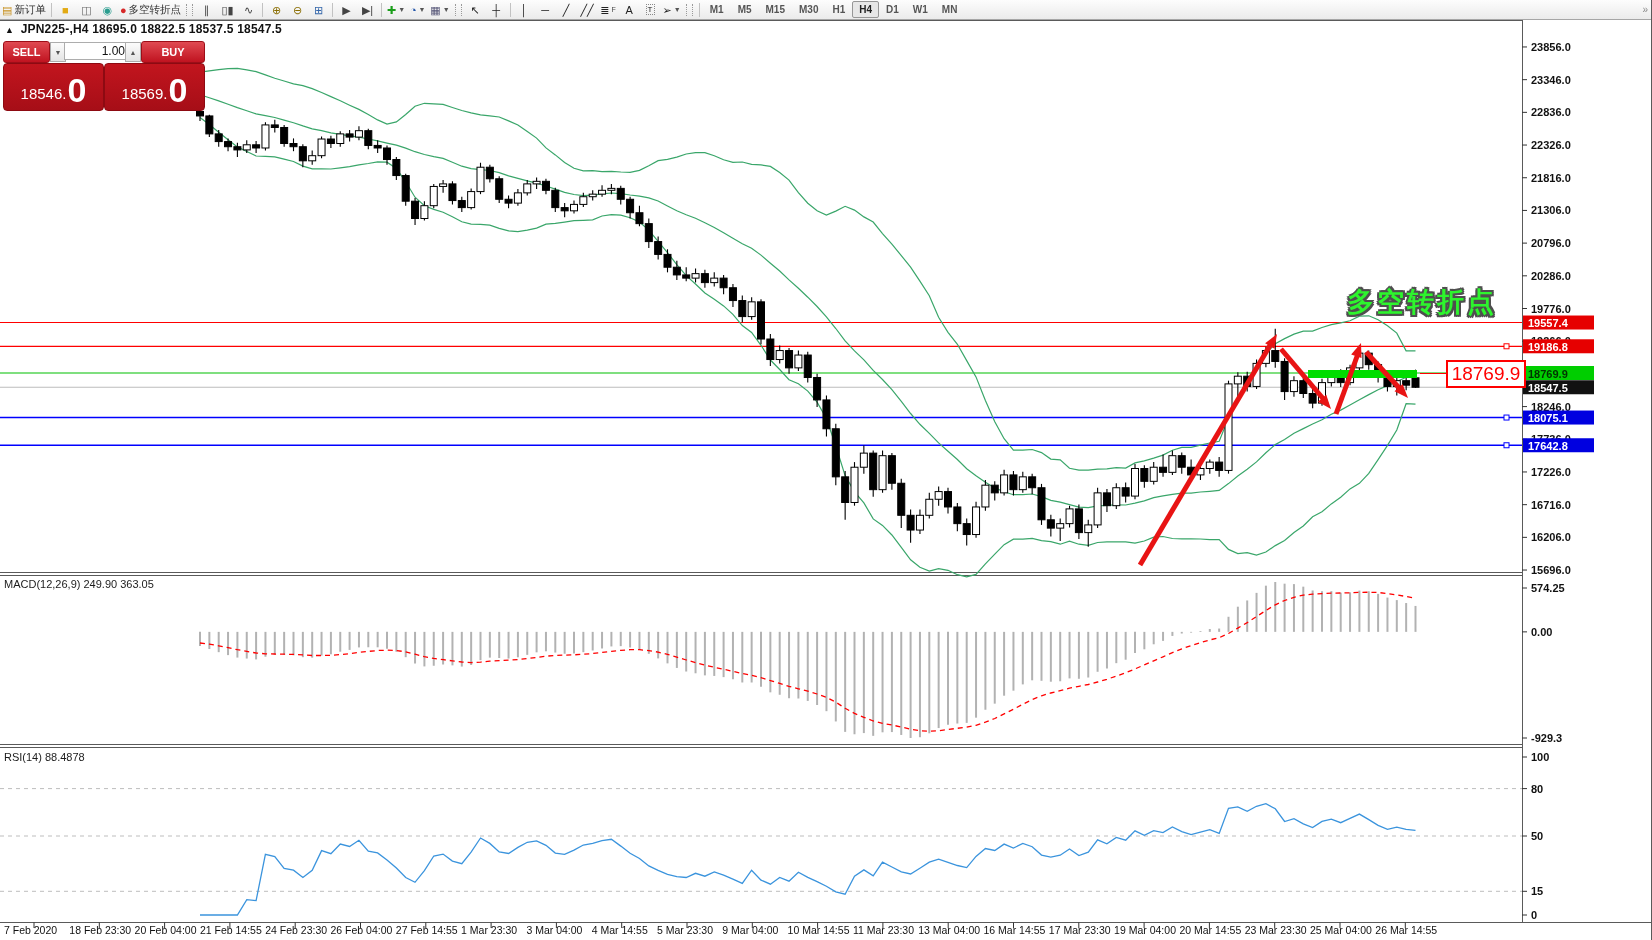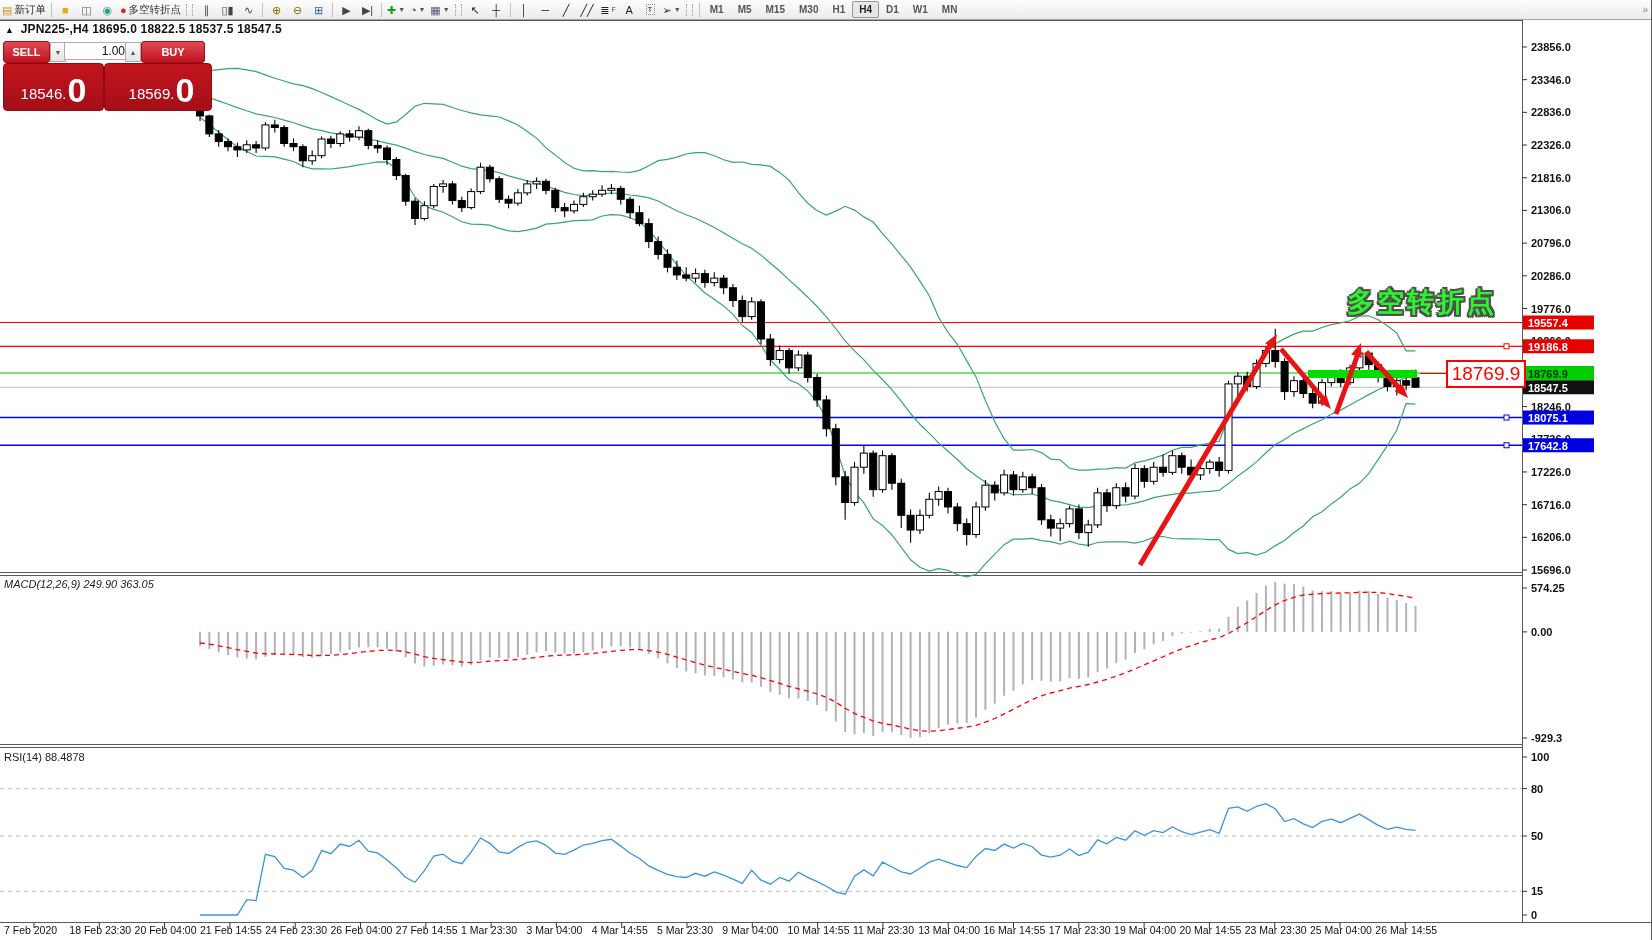--- a/index.html
+++ b/index.html
@@ -27,21 +27,21 @@
     display:flex;align-items:center;justify-content:center;background:linear-gradient(#e04a52,#c01320);border:1px solid #9d0e18;}
   #oct-sell{left:1px;width:45px;}
   #oct-buy{left:139px;width:62px;}
   .oct-spin{position:absolute;top:2px;width:14px;height:18px;background:linear-gradient(#fcfcfc,#e4e4e4);
     border:1px solid #adadad;color:#555;font-size:7px;display:flex;align-items:center;justify-content:center;}
   #oct-vol{position:absolute;left:62px;top:2px;width:60px;height:16px;border:1px solid #adadad;background:#fff;
     font-size:12px;text-align:right;padding-right:4px;line-height:16px;color:#111;}
   .oct-price{position:absolute;top:23px;width:99px;height:43px;border-radius:4px;color:#fff;
     background:linear-gradient(#c2151e,#a60e17);border:1px solid #8d0a12;display:flex;align-items:flex-end;justify-content:center;padding-bottom:3px;}
   #oct-price-sell{left:1px;}
-  #oct-price-buy{left:102px;padding-left:7px;}
+  #oct-price-buy{left:102px;}
   .oct-price .small{font-size:15px;font-weight:normal;line-height:26px;}
   .oct-price .big{font-size:34px;font-weight:bold;line-height:34px;margin-left:1px;}
   
   .ind-label{position:absolute;font-size:11px;color:#1c1c1c;}
   
   #cn-note{position:absolute;left:1347px;top:284px;font-size:27px;font-weight:bold;letter-spacing:3px;color:#2df52d;
     text-shadow:2px 0 0 #4f4f4f,-2px 0 0 #4f4f4f,0 2px 0 #4f4f4f,0 -2px 0 #4f4f4f,2px 2px 0 #4f4f4f,-2px 2px 0 #4f4f4f,2px -2px 0 #4f4f4f;}
   #callout{position:absolute;left:1446px;top:360px;width:76px;height:24px;border:2px solid #ff0000;background:#fff;
     color:#f00;font-size:19px;display:flex;align-items:center;justify-content:center;}
   #callout-line{position:absolute;left:1420px;top:373px;width:26px;height:0;border-top:1px solid #f00;}
@@ -729,20 +729,20 @@
     <div id="oct-price-sell" class="oct-price">
       <span class="small">18546.</span>
       <span class="big">0</span>
     </div>
     <div id="oct-price-buy" class="oct-price">
       <span class="small">18569.</span>
       <span class="big">0</span>
     </div>
   </div>
 
-  <div class="ind-label" style="left:4px;top:578px;font-style:italic;">MACD(12,26,9) 249.90 363.05</div>
+  <div class="ind-label" style="left:4px;top:578px;">MACD(12,26,9) 249.90 363.05</div>
   <div class="ind-label" style="left:4px;top:751px;">RSI(14) 88.4878</div>
 
   <div id="cn-note">多空转折点</div>
   <div id="callout-line"></div>
   <div id="callout">18769.9</div>
 
 </div>
 
 </body></html>

